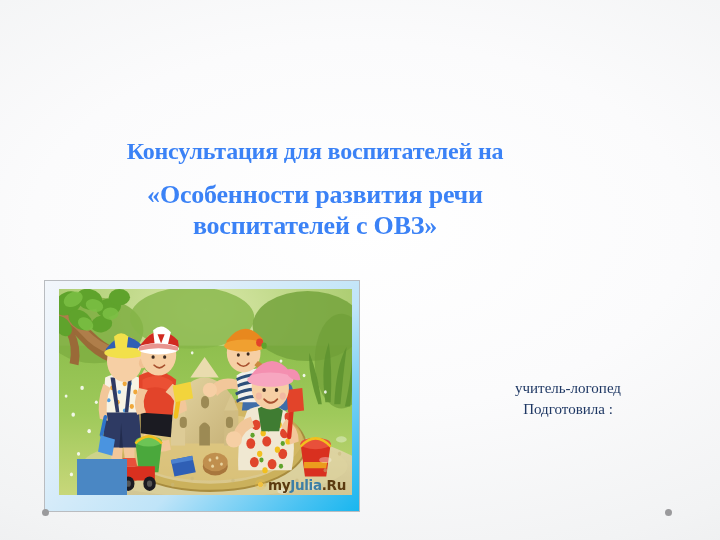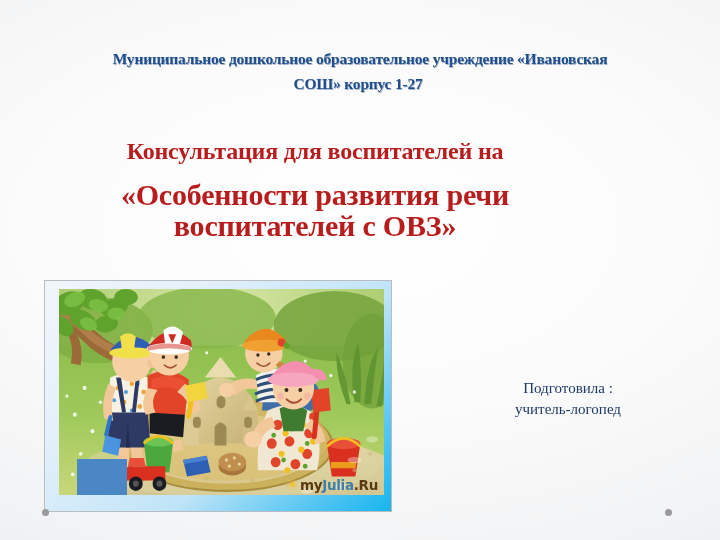--- a/index.html
+++ b/index.html
@@ -25,42 +25,42 @@
     color:#1f4e8c;
     text-shadow:0.7px 0.9px 0.6px rgba(150,165,190,0.85);
   }
   .header span { display:block; }
   .hdr-l2 { transform:translateX(-2px); }
 
   
   .title-block {
     position:absolute; left:118px; top:136px; width:394px;
     text-align:center;
-    color:#b91c1c;
+    color:#3b82f6;
     font-weight:bold;
     font-family:"Liberation Serif", serif;
   }
   .title-1 { font-size:24px; line-height:31px; letter-spacing:-0.2px; }
-  .title-2 { font-size:30px; line-height:31px; margin-top:12px; letter-spacing:-0.2px; }
+  .title-2 { font-size:26px; line-height:31px; margin-top:12px; letter-spacing:-0.2px; }
   .title-block .ln { display:block; }
 
   
   .author {
     position:absolute; left:452px; top:378px; width:232px;
     text-align:center;
     color:#1f3864;
     font-size:15px;
     line-height:21px;
     font-family:"Liberation Serif", serif;
   }
   .author .ln { display:block; }
 
   
   .pic-frame {
-    position:absolute; left:44px; top:280px; width:348px; height:232px;
+    position:absolute; left:44px; top:280px; width:316px; height:232px;
     background:linear-gradient(135deg,#f2f6fb 0%,#e4f0fa 28%,#bfe4f8 62%,#49c2f2 88%,#18b6ef 100%);
     border:1px solid #b9bcc0;
     padding:8px 7px 16px 14px;
   }
   .pic {
     position:relative; width:100%; height:100%;
     overflow:hidden;
     background:#cfe0a8;
   }
   .pic svg { display:block; width:100%; height:100%; }
@@ -94,38 +94,34 @@
     background:#9a9a9c;
   }
   .dot-l { left:42px; top:509px; }
   .dot-r { left:665px; top:509px; }
 </style>
 </head>
 <body>
 
 <div class="slide">
 
-  <div class="header">
-    <span class="hdr-l1">Муниципальное дошкольное образовательное учреждение «Ивановская</span>
-    <span class="hdr-l2">СОШ» корпус 1-27</span>
-  </div>
 
   <div class="title-block">
     <div class="title-1">
       <span class="ln">Консультация для воспитателей на</span>
     </div>
     <div class="title-2">
       <span class="ln">«Особенности развития речи</span>
       <span class="ln">воспитателей с ОВЗ»</span>
     </div>
   </div>
 
   <div class="author">
+    <span class="ln">учитель-логопед</span>
     <span class="ln">Подготовила :</span>
-    <span class="ln">учитель-логопед</span>
   </div>
 
   <div class="pic-frame">
     <div class="pic">
 
       <svg viewBox="0 0 330 200" preserveAspectRatio="none">
         <defs>
           <linearGradient id="grassG" x1="0" y1="0" x2="0" y2="1">
             <stop offset="0" stop-color="#8fbf4e"></stop>
             <stop offset="0.45" stop-color="#9ec95a"></stop>

